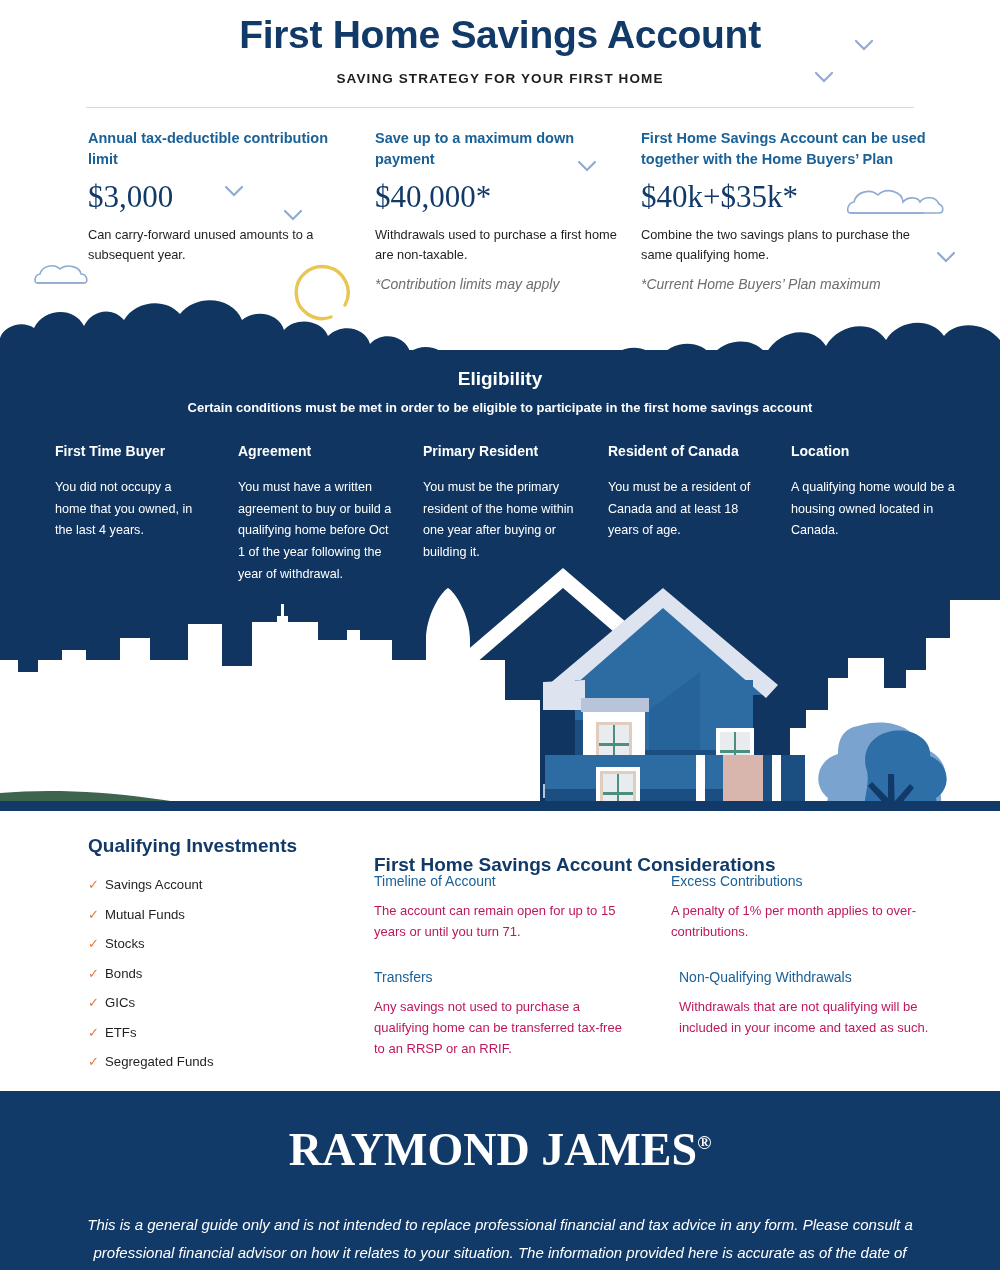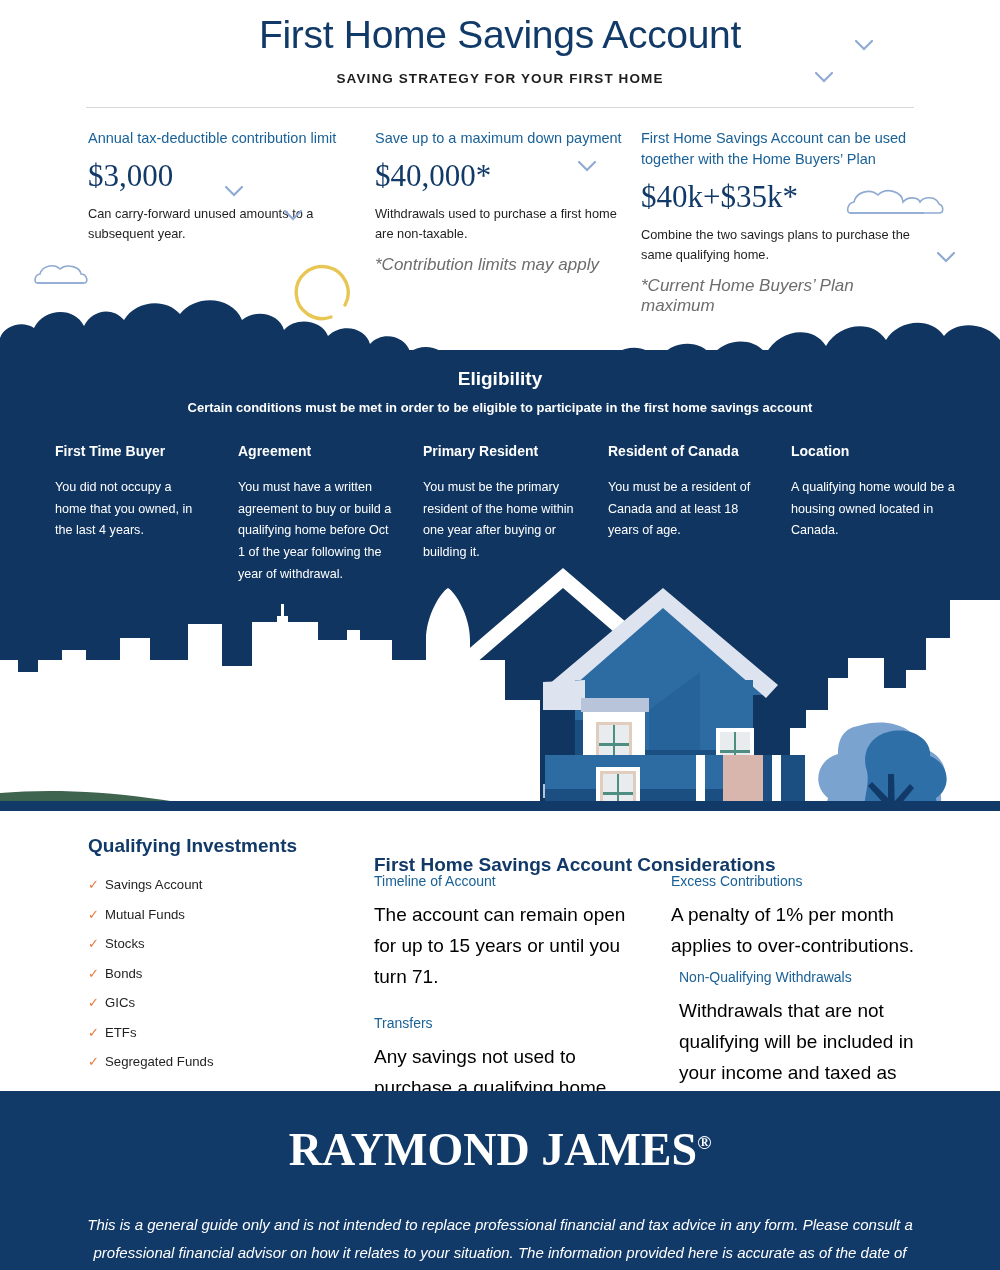--- a/index.html
+++ b/index.html
@@ -24,42 +24,42 @@
     font-family:"Liberation Sans", sans-serif;
     width:1000px;height:1270px;position:relative;overflow:hidden;
     color:var(--text-dark);
   }
   .page{width:1000px;height:1270px;position:relative;background:#fff;overflow:hidden;}
 
   
   .header{position:absolute;left:0;top:0;width:1000px;height:300px;background:#fff;z-index:5;}
   .title{
     position:absolute;left:0;top:13px;width:1000px;text-align:center;
-    font-size:39px;font-weight:normal;color:var(--navy);letter-spacing:-0.3px;
+    font-size:39px;font-weight:bold;color:var(--navy);letter-spacing:-0.3px;
   }
   .subtitle{
     position:absolute;left:0;top:71px;width:1000px;text-align:center;
     font-size:13.5px;font-weight:bold;color:#1d1d1d;letter-spacing:1.1px;
   }
   .rule{position:absolute;left:86px;top:107px;width:828px;height:1px;background:#d8d8d8;}
 
   .stats{position:absolute;left:0;top:128px;width:1000px;height:170px;}
   .stat{position:absolute;top:0;}
   .stat.s1{left:88px;width:250px;}
   .stat.s2{left:375px;width:250px;}
   .stat.s3{left:641px;width:290px;}
   .stat-head{
-    font-size:14.5px;font-weight:normal;color:var(--blue-head);line-height:1.45;
+    font-size:14.5px;font-weight:bold;color:var(--blue-head);line-height:1.45;
   }
   .stat-value{
     font-family:"Liberation Serif", serif;
     font-size:31px;color:var(--navy);margin-top:11px;line-height:1;letter-spacing:0px;
   }
   .stat-desc{font-size:12.8px;color:#1f1f1f;line-height:1.55;margin-top:13px;}
-  .stat-note{font-size:17px;color:#6d6d6d;font-style:italic;margin-top:11px;}
+  .stat-note{font-size:14px;color:#6d6d6d;font-style:italic;margin-top:11px;}
 
   
   .chev{position:absolute;width:18px;height:11px;z-index:6;}
   .chev svg{display:block;width:100%;height:100%;}
 
   
   .cloudline{position:absolute;z-index:6;}
   .ring{position:absolute;z-index:6;}
 
   
@@ -96,24 +96,24 @@
   .qi-title{position:absolute;left:88px;top:24px;font-size:19px;font-weight:bold;color:var(--navy);}
   .qi-list{position:absolute;left:88px;top:66px;width:230px;}
   .qi-item{display:flex;align-items:baseline;margin-bottom:14.5px;font-size:13.2px;color:#1f1f1f;}
   .qi-check{color:var(--orange);font-size:13px;width:17px;flex:0 0 17px;}
 
   .cons-title{position:absolute;left:374px;top:24px;font-size:19px;font-weight:bold;color:var(--navy);margin-top:19px;}
   .cons-grid{position:absolute;left:374px;top:62px;width:560px;}
   .cons{position:absolute;width:255px;}
   .cons.p0{left:0;top:0;}
   .cons.p1{left:297px;top:0;}
-  .cons.p2{left:0;top:96px;margin-top:46px;}
+  .cons.p2{left:0;top:96px;}
   .cons.p3{left:297px;top:96px;margin-left:8px;}
   .cons h5{font-size:14px;font-weight:normal;color:var(--blue-head);margin-bottom:11px;}
-  .cons p{font-size:19px;color:#000000;line-height:1.62;}
+  .cons p{font-size:13px;color:#be185d;line-height:1.62;}
 
   
   .footer{position:absolute;left:0;top:1091px;width:1000px;height:179px;background:var(--navy);z-index:9;}
   .logo{
     position:absolute;left:0;top:32px;width:1000px;text-align:center;
     font-family:"Liberation Serif", serif;font-weight:bold;color:#fff;
     font-size:46px;letter-spacing:0px;
   }
   .logo .reg{font-size:19px;vertical-align:super;}
   .disclaimer{

